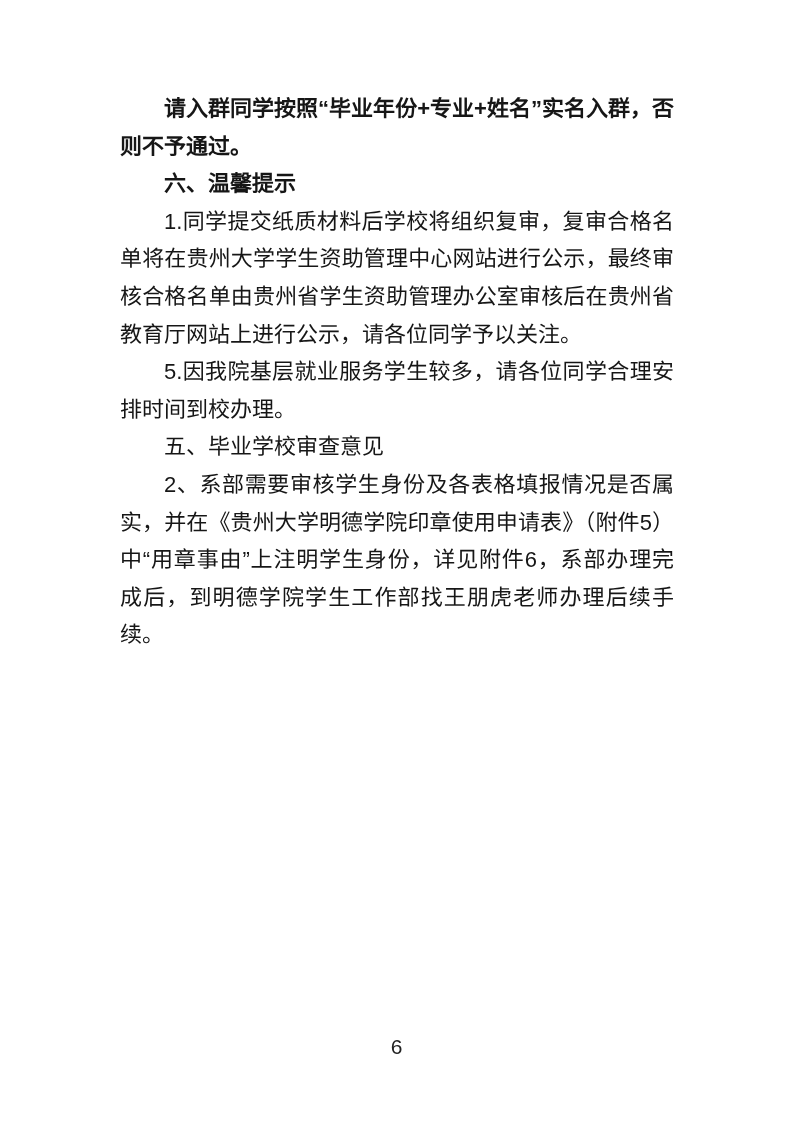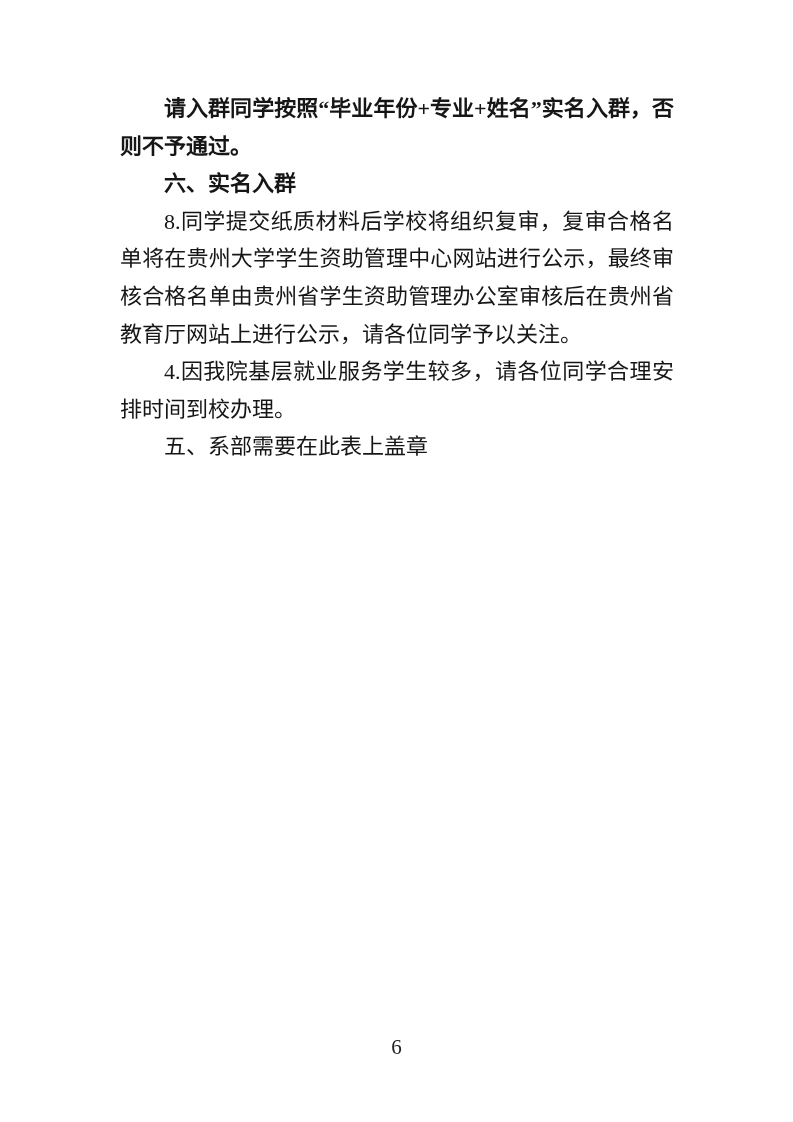--- a/index.html
+++ b/index.html
@@ -6,21 +6,21 @@
     margin: 0;
     padding: 0;
     background: #ffffff;
   }
   .page {
     position: relative;
     width: 793px;
     height: 1122px;
     background: #ffffff;
     overflow: hidden;
-    font-family: Liberation Serif, serif;
+    font-family: Liberation Sans, sans-serif;
     color: #161616;
   }
   .content {
     position: absolute;
     left: 120px;
     top: 90px;
     width: 554px;
   }
   .para {
     margin: 0;
@@ -43,19 +43,20 @@
     font-size: 21px;
     color: #222222;
   }
 </style>
 </head>
 <body>
 
 <div class="page">
   <div class="content">
     <p class="para bold">请入群同学按照“毕业年份+专业+姓名”实名入群，否则不予通过。</p>
-    <p class="para bold">六、实名入群</p>
-    <p class="para">8.同学提交纸质材料后学校将组织复审，复审合格名单将在贵州大学学生资助管理中心网站进行公示，最终审核合格名单由贵州省学生资助管理办公室审核后在贵州省教育厅网站上进行公示，请各位同学予以关注。</p>
-    <p class="para">4.因我院基层就业服务学生较多，请各位同学合理安排时间到校办理。</p>
-    <p class="para">五、系部需要在此表上盖章</p>
+    <p class="para bold">六、温馨提示</p>
+    <p class="para">1.同学提交纸质材料后学校将组织复审，复审合格名单将在贵州大学学生资助管理中心网站进行公示，最终审核合格名单由贵州省学生资助管理办公室审核后在贵州省教育厅网站上进行公示，请各位同学予以关注。</p>
+    <p class="para">5.因我院基层就业服务学生较多，请各位同学合理安排时间到校办理。</p>
+    <p class="para">五、毕业学校审查意见</p>
+    <p class="para">2、系部需要审核学生身份及各表格填报情况是否属实，并在《贵州大学明德学院印章使用申请表》（附件5）中“用章事由”上注明学生身份，详见附件6，系部办理完成后，到明德学院学生工作部找王朋虎老师办理后续手续。</p>
   </div>
   <div class="page-number">6</div>
 </div>
 
 </body></html>

